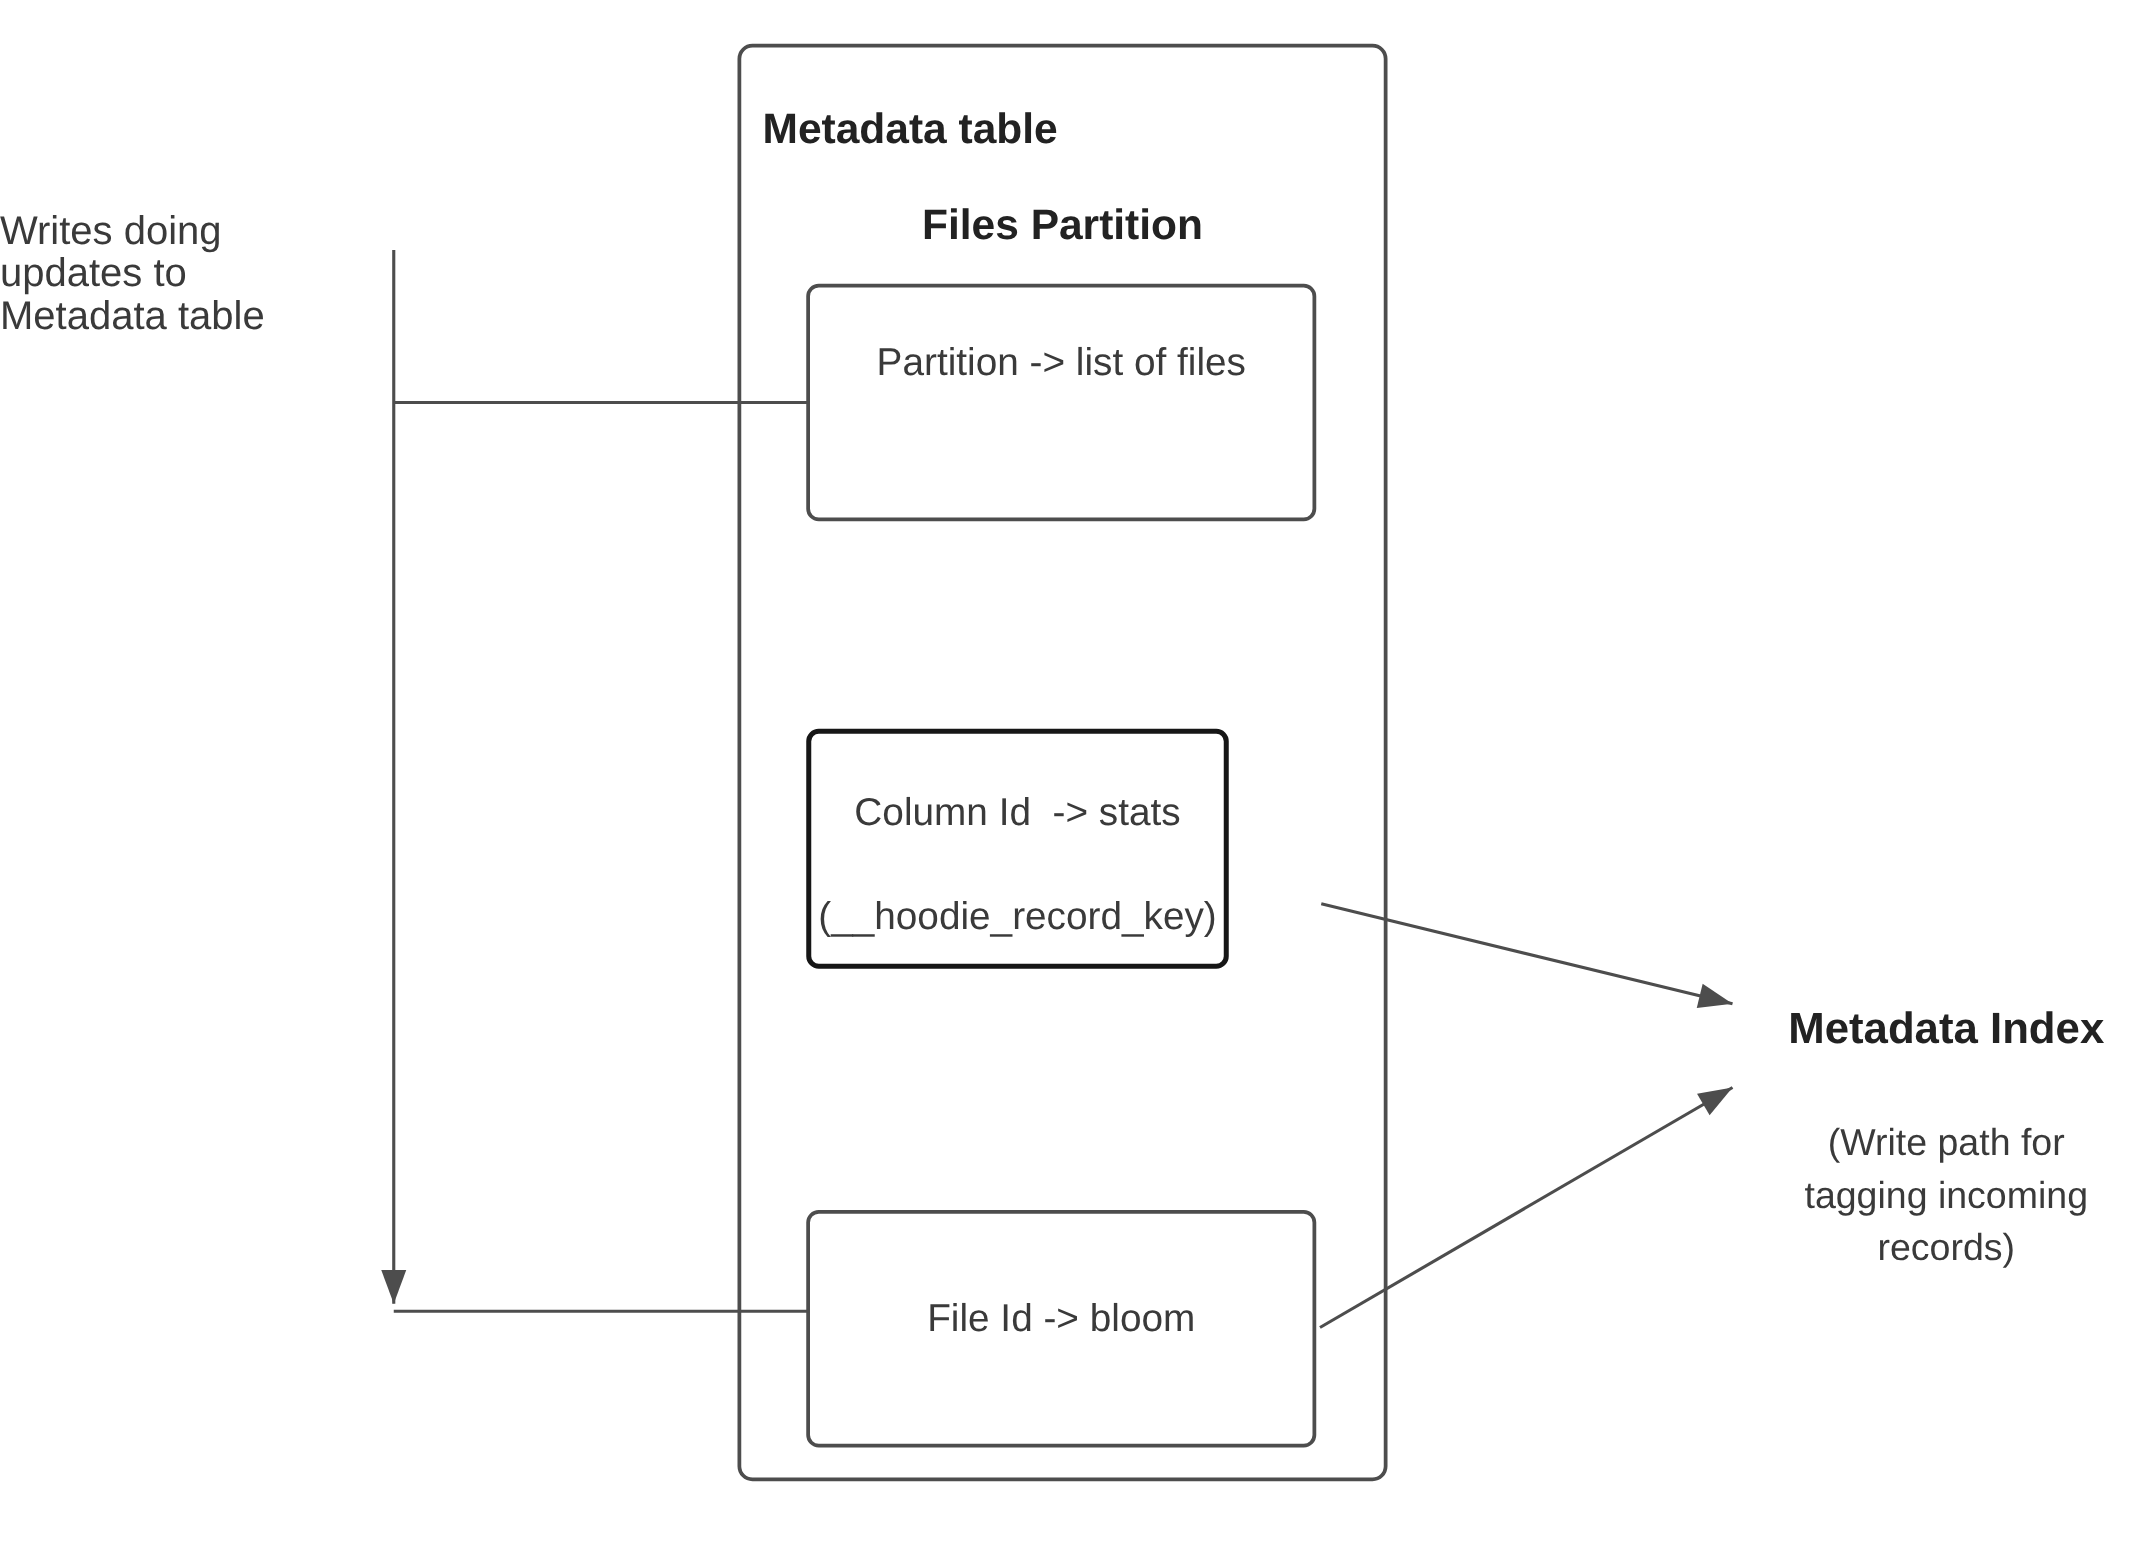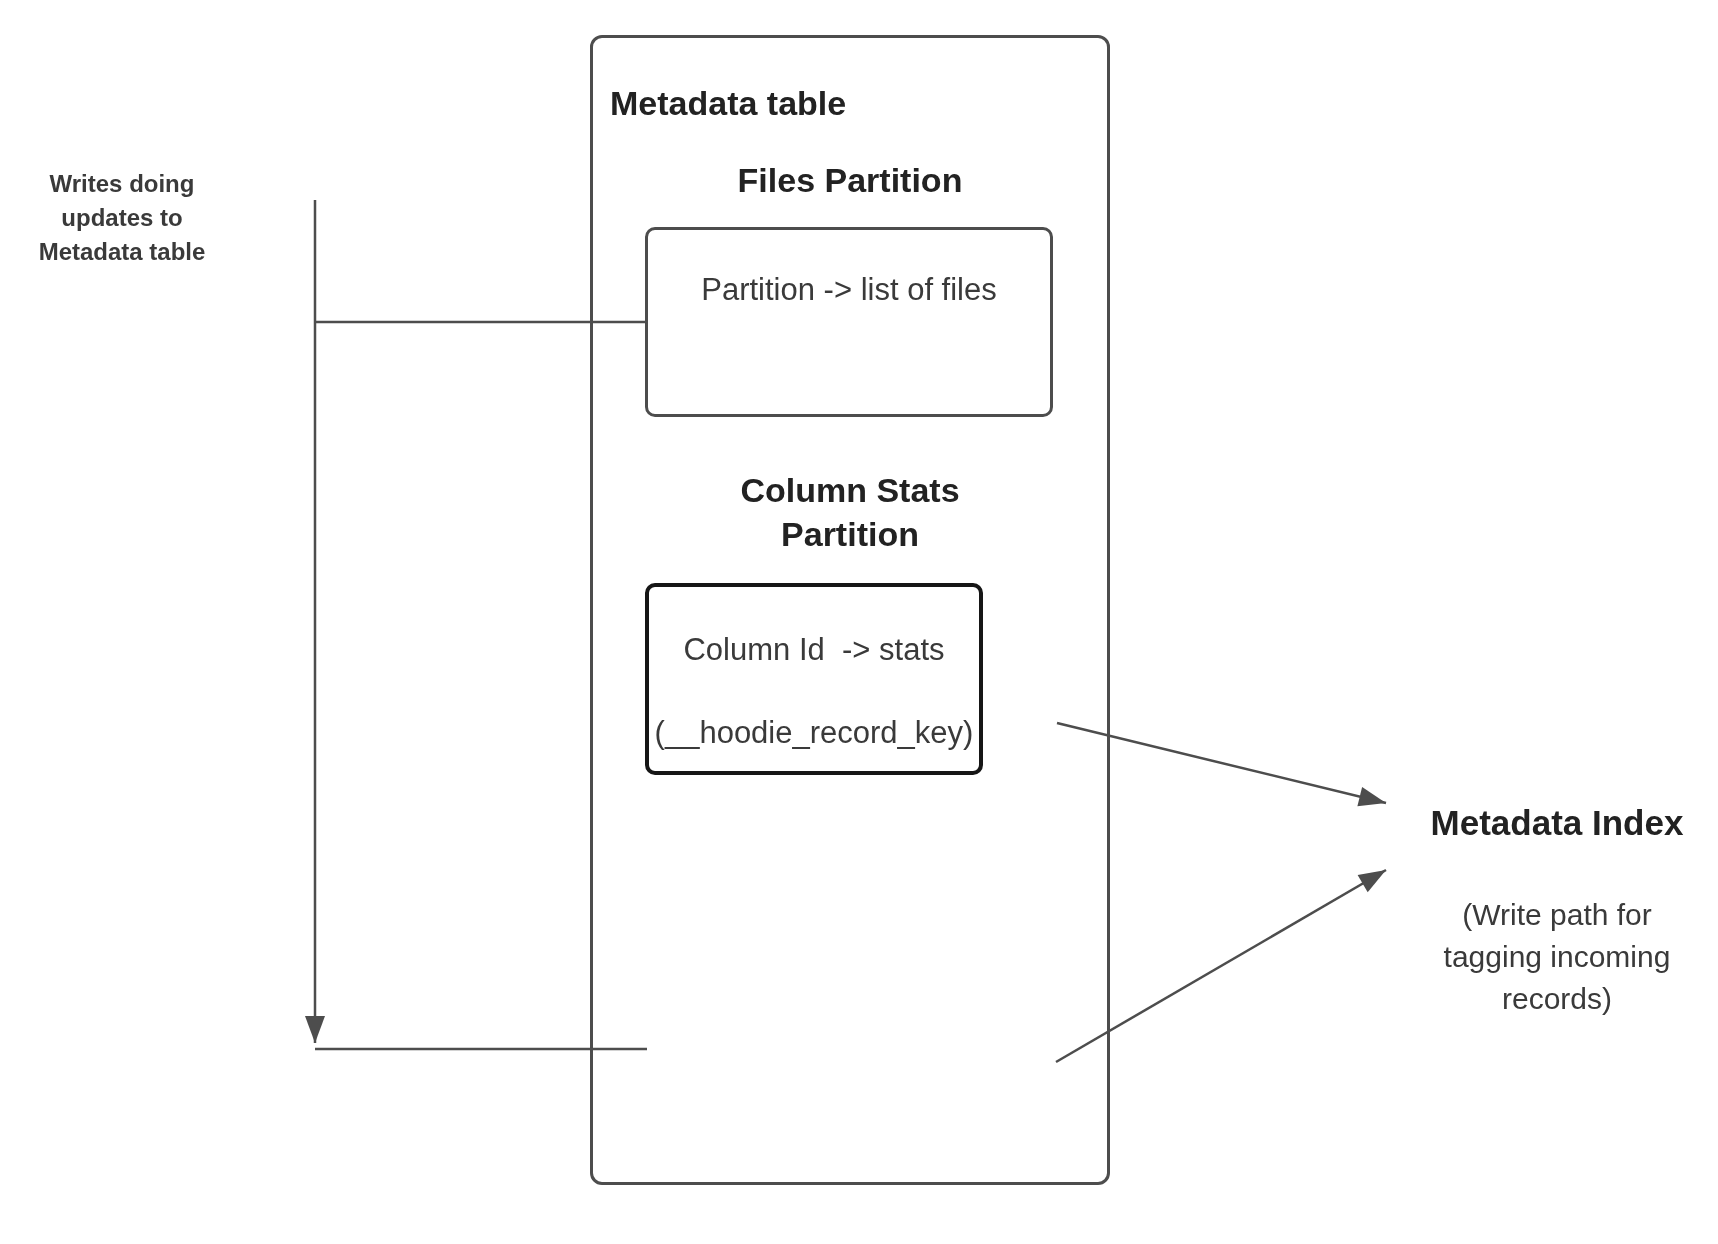--- a/index.html
+++ b/index.html
@@ -14,21 +14,21 @@
   .canvas{
     position:relative;
     width:1718px;height:1244px;
     background:var(--bg);
     overflow:hidden;
   }
   .txt{white-space:pre-wrap;color:var(--text);}
   
   .note{
     position:absolute;left:0;top:167px;width:244px;
-    font-size:24px;line-height:34px;text-align:center;font-weight:bold;
+    font-size:32px;line-height:34px;
   }
   
   .outer{
     position:absolute;left:590px;top:35px;width:520px;height:1150px;
     border:3px solid var(--line);border-radius:12px;background:transparent;
   }
   .outer-title{
     position:absolute;left:17px;top:46px;
     font-size:34px;font-weight:bold;color:var(--heading);
   }
@@ -82,27 +82,28 @@
 Metadata table</div>
 
   <div class="outer">
     <div class="outer-title">Metadata table</div>
 
     <div class="h files-h">Files Partition</div>
     <div class="box files-box">
       <div class="box-text">Partition -&gt; list of files</div>
     </div>
 
-    <div class="h cs-h">Column Stats
-Partition</div>
     <div class="box cs-box">
       <div class="box-text line1">Column Id  -&gt; stats</div>
       <div class="box-text line2">(__hoodie_record_key)</div>
     </div>
 
+    <div class="box bloom-box">
+      <div class="box-text">File Id -&gt; bloom</div>
+    </div>
   </div>
 
   <div class="index-title">Metadata Index</div>
   <div class="index-sub">(Write path for
 tagging incoming
 records)</div>
 
   <svg class="flow" viewBox="0 0 1718 1244" xmlns="http://www.w3.org/2000/svg">
     <defs>
       <marker id="ah" markerUnits="userSpaceOnUse" markerWidth="32" markerHeight="24" refX="29" refY="12" orient="auto">

